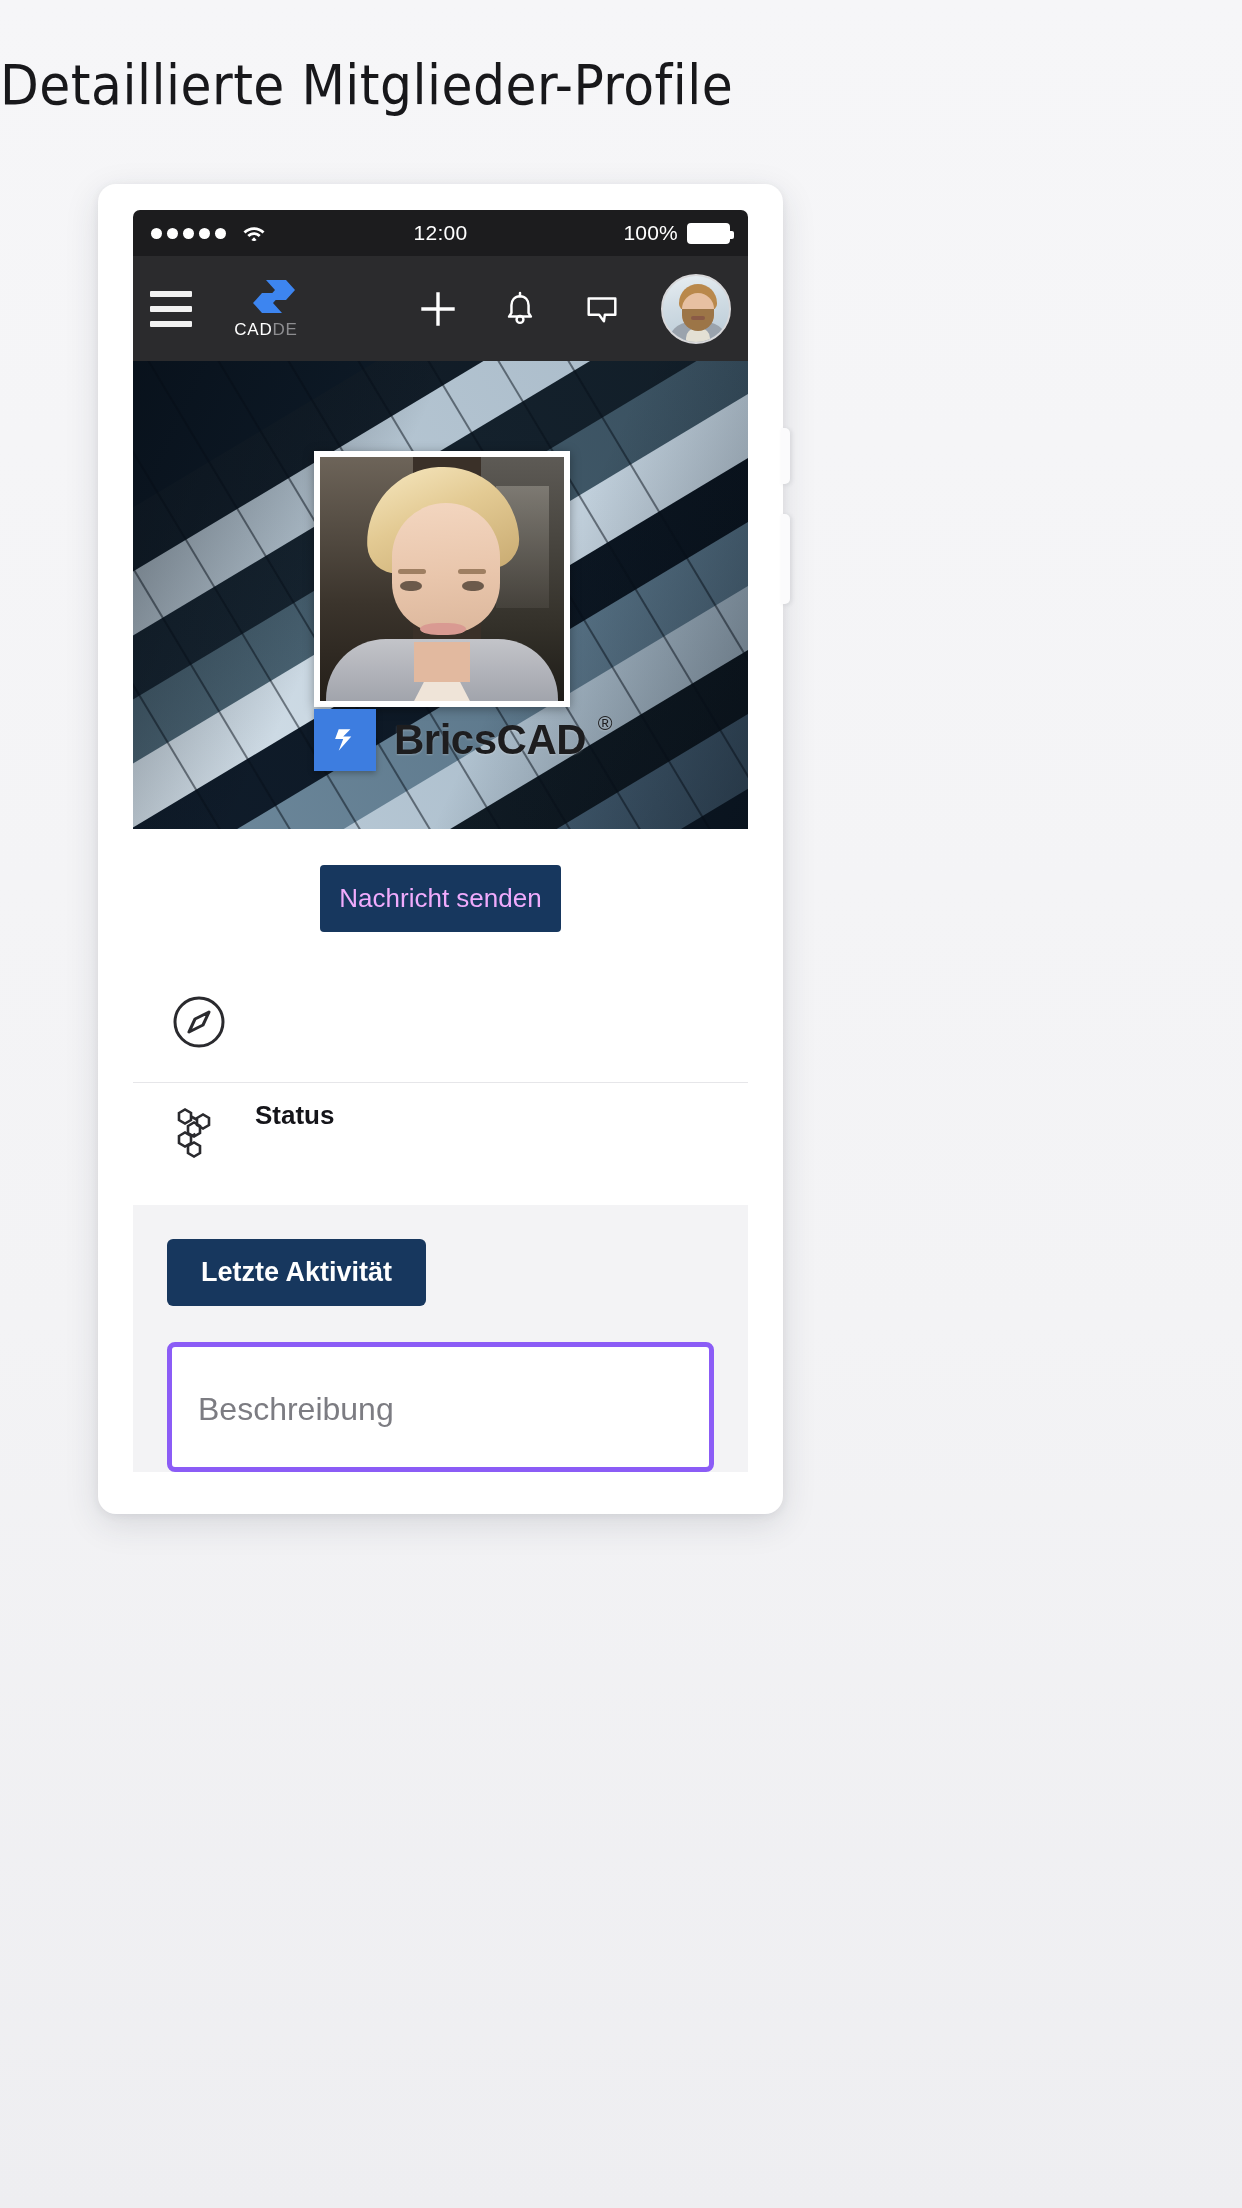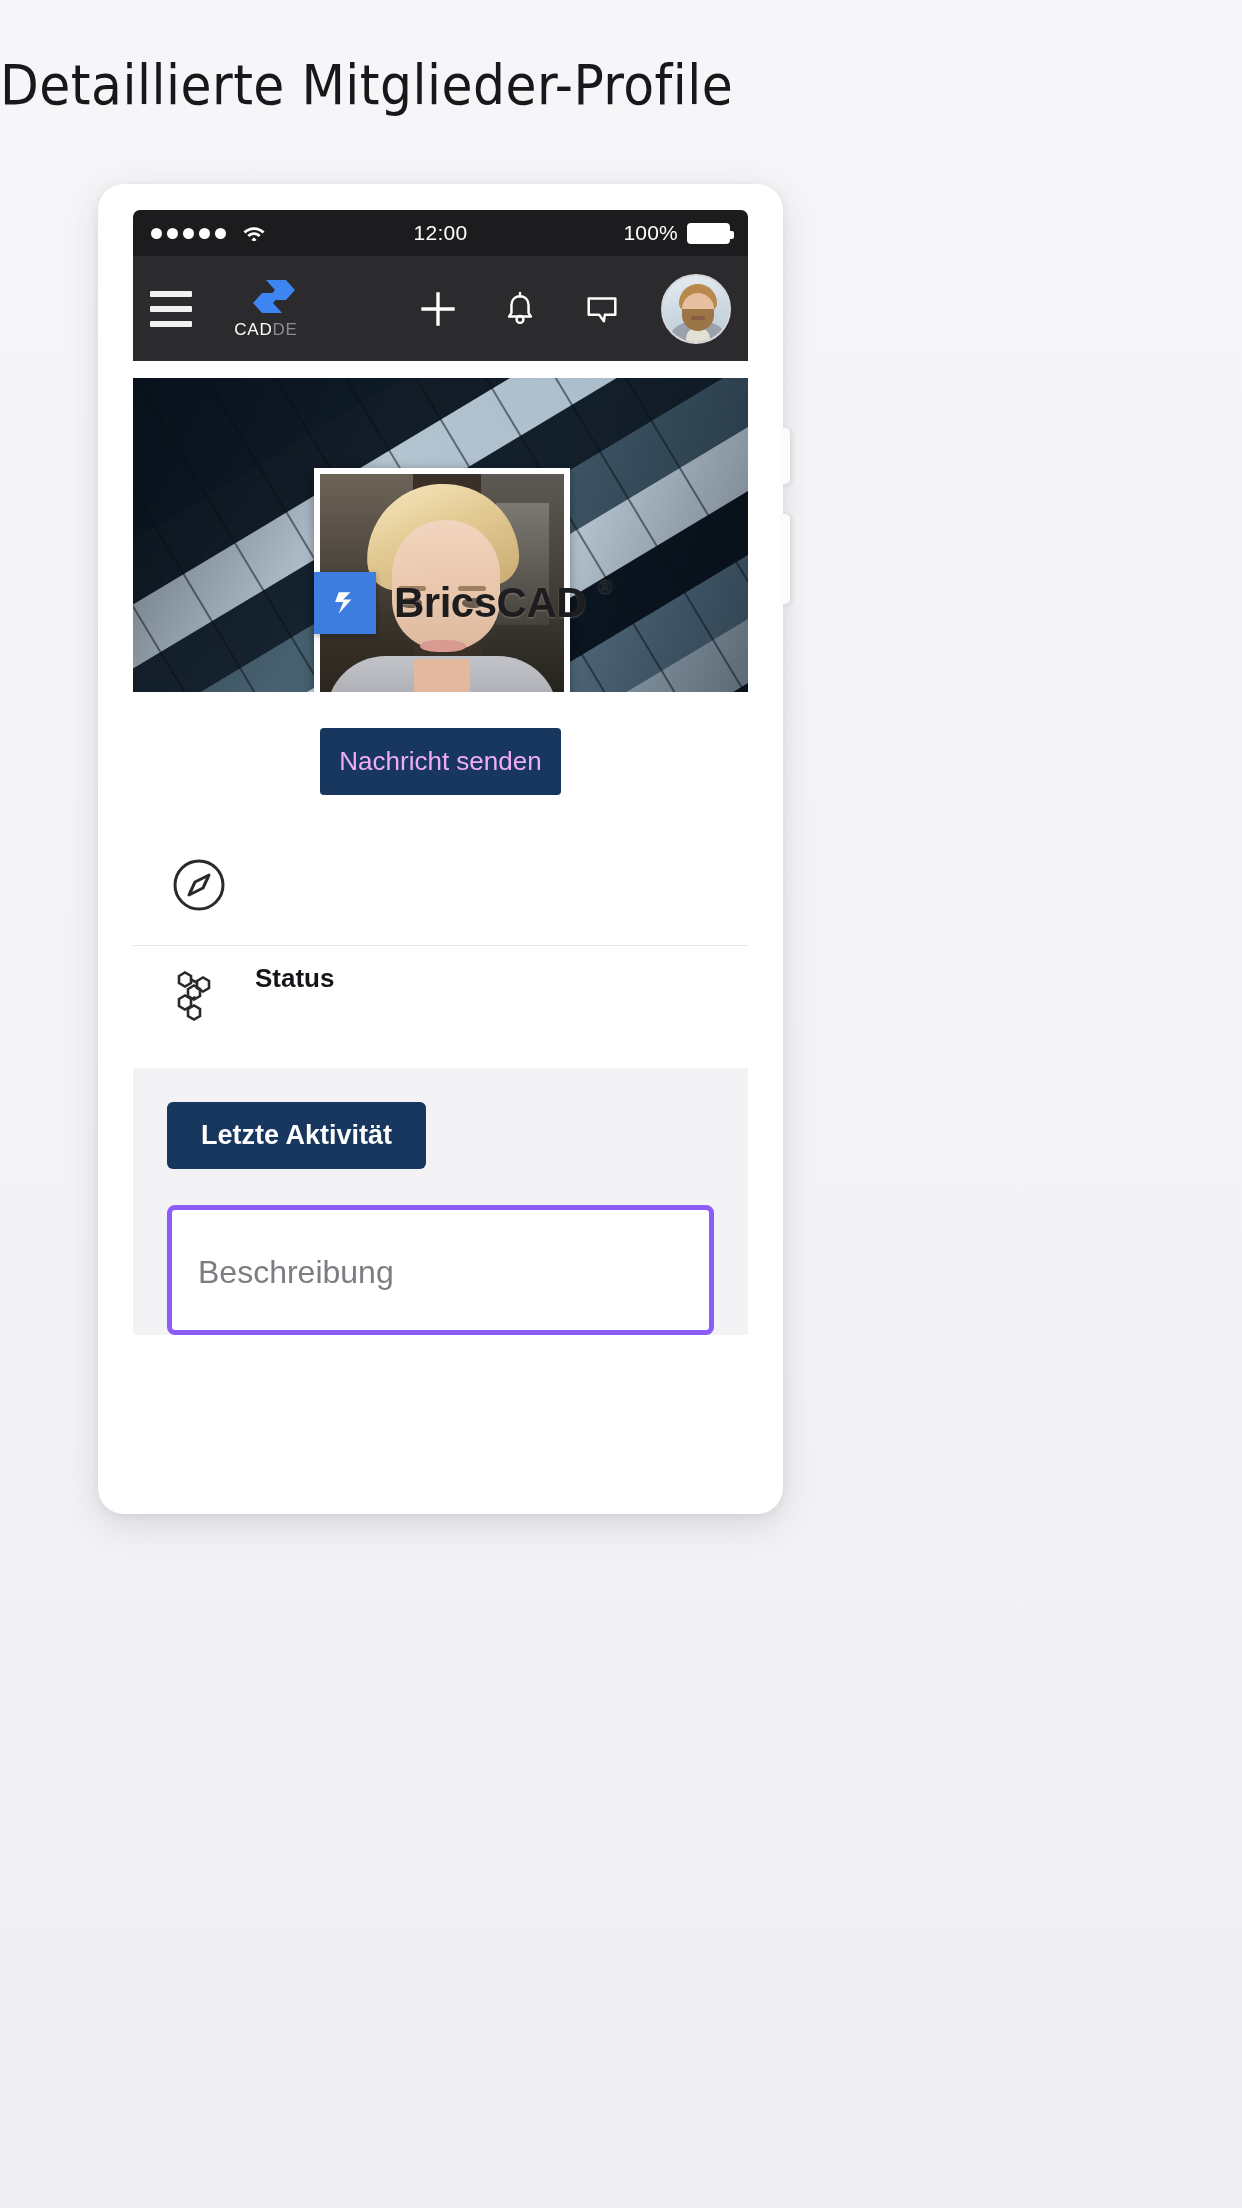--- a/index.html
+++ b/index.html
@@ -33,21 +33,21 @@
   }
 
   
   .phone-frame {
     position: absolute;
     left: 98px;
     top: 184px;
     width: 685px;
     height: 1330px;
     background: #ffffff;
-    border-radius: 26px;
+    border-radius: 18px;
     box-shadow: 0 10px 34px rgba(40,45,60,0.13), 0 2px 8px rgba(40,45,60,0.07);
   }
 
   .side-btn {
     position: absolute;
     left: 683px;
     background: #fbfbfc;
     border-radius: 0 5px 5px 0;
     box-shadow: 2px 1px 4px rgba(40,45,60,0.10);
   }
@@ -143,24 +143,23 @@
   .av-mouth { position: absolute; left: 28px; top: 40px; width: 14px; height: 4px;
     background: #8a5a46; border-radius: 3px; }
   .av-body { position: absolute; left: 5px; bottom: -4px; width: 60px; height: 24px;
     background: #9aa3ad; border-radius: 22px 22px 0 0; }
   .av-shirt { position: absolute; left: 23px; bottom: -4px; width: 24px; height: 18px;
     background: #e3e0d4; border-radius: 10px 10px 0 0; }
 
   
   .cover {
     position: relative;
-    height: 314px;
+    height: 468px;
     overflow: hidden;
     background: #0e1b28;
-    margin-top: 17px;
   }
   .facade { position: absolute; inset: -10%; }
   .facade .band {
     position: absolute; left: -40%; width: 200%; height: 64px;
     transform: rotate(-31deg); transform-origin: center;
   }
   .facade .mull {
     position: absolute; top: -30%; height: 180%; width: 2px;
     background: rgba(7,16,26,0.5); transform: rotate(-31deg);
   }

